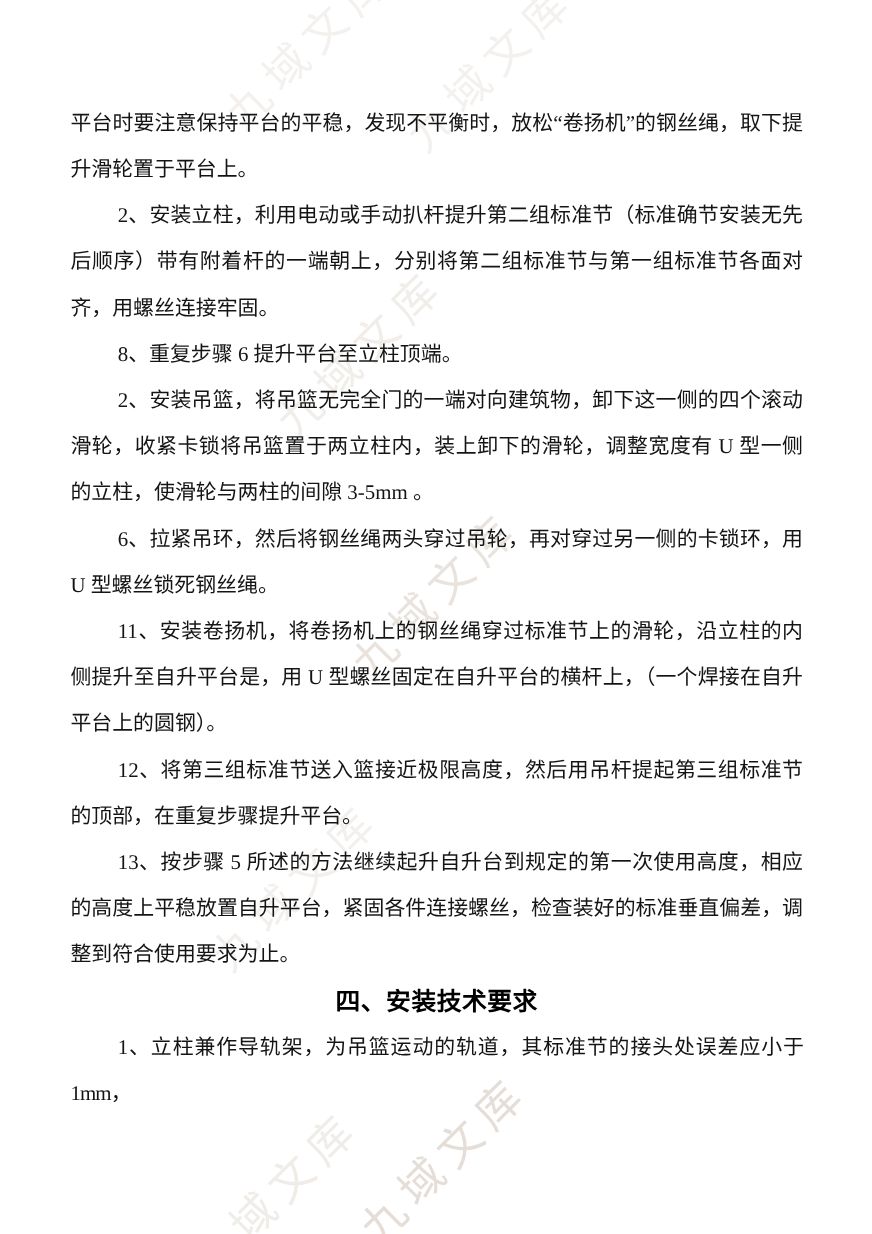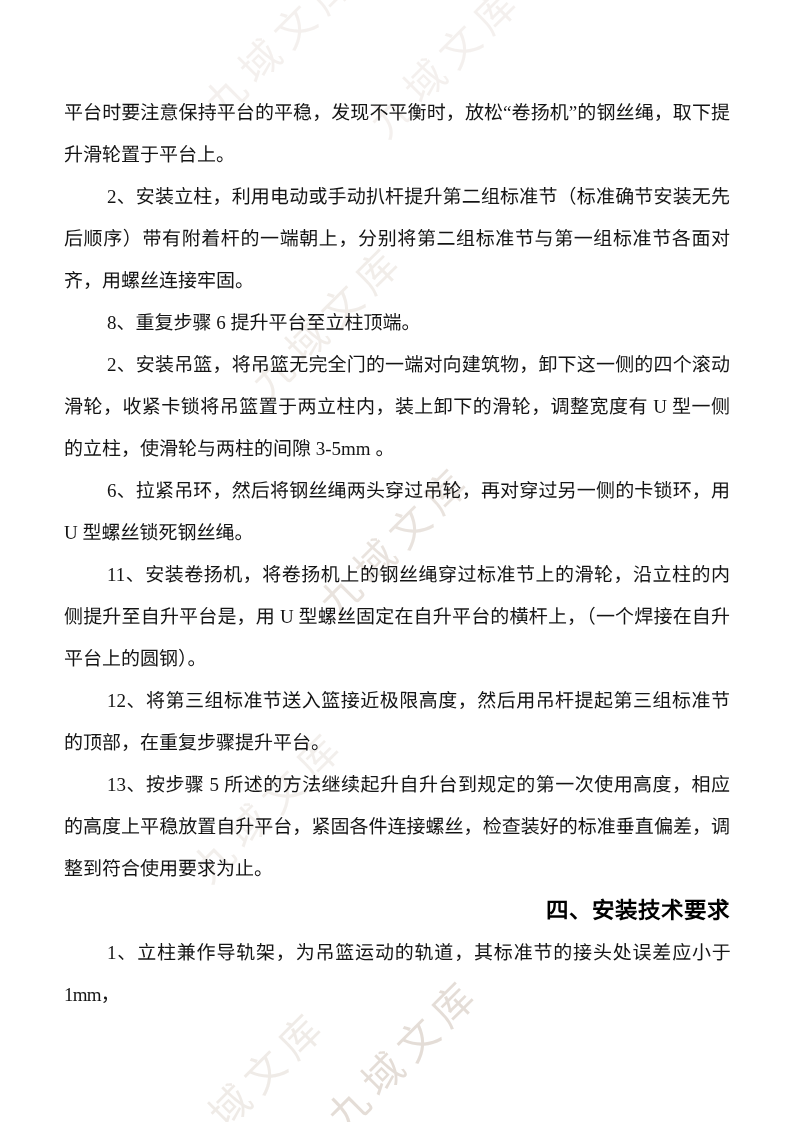--- a/index.html
+++ b/index.html
@@ -47,21 +47,21 @@
   .content p { margin: 0; padding: 0; }
   p.indent { text-indent: 43px; }
   p.tight  { letter-spacing: -0.8px; }
   .section-heading {
     margin: 0;
     font-family: "Liberation Sans", "DejaVu Sans", sans-serif;
     font-weight: 700;
     font-size: 22.5px;
     line-height: 42px;
     color: #000000;
-    text-align: right;
+    text-align: center;
     letter-spacing: 0.5px;
   }
 </style>
 </head>
 <body>
 
 <div class="page">
 
   <span class="wm wm-a">九域文库</span>
   <span class="wm wm-b">九域文库</span>

